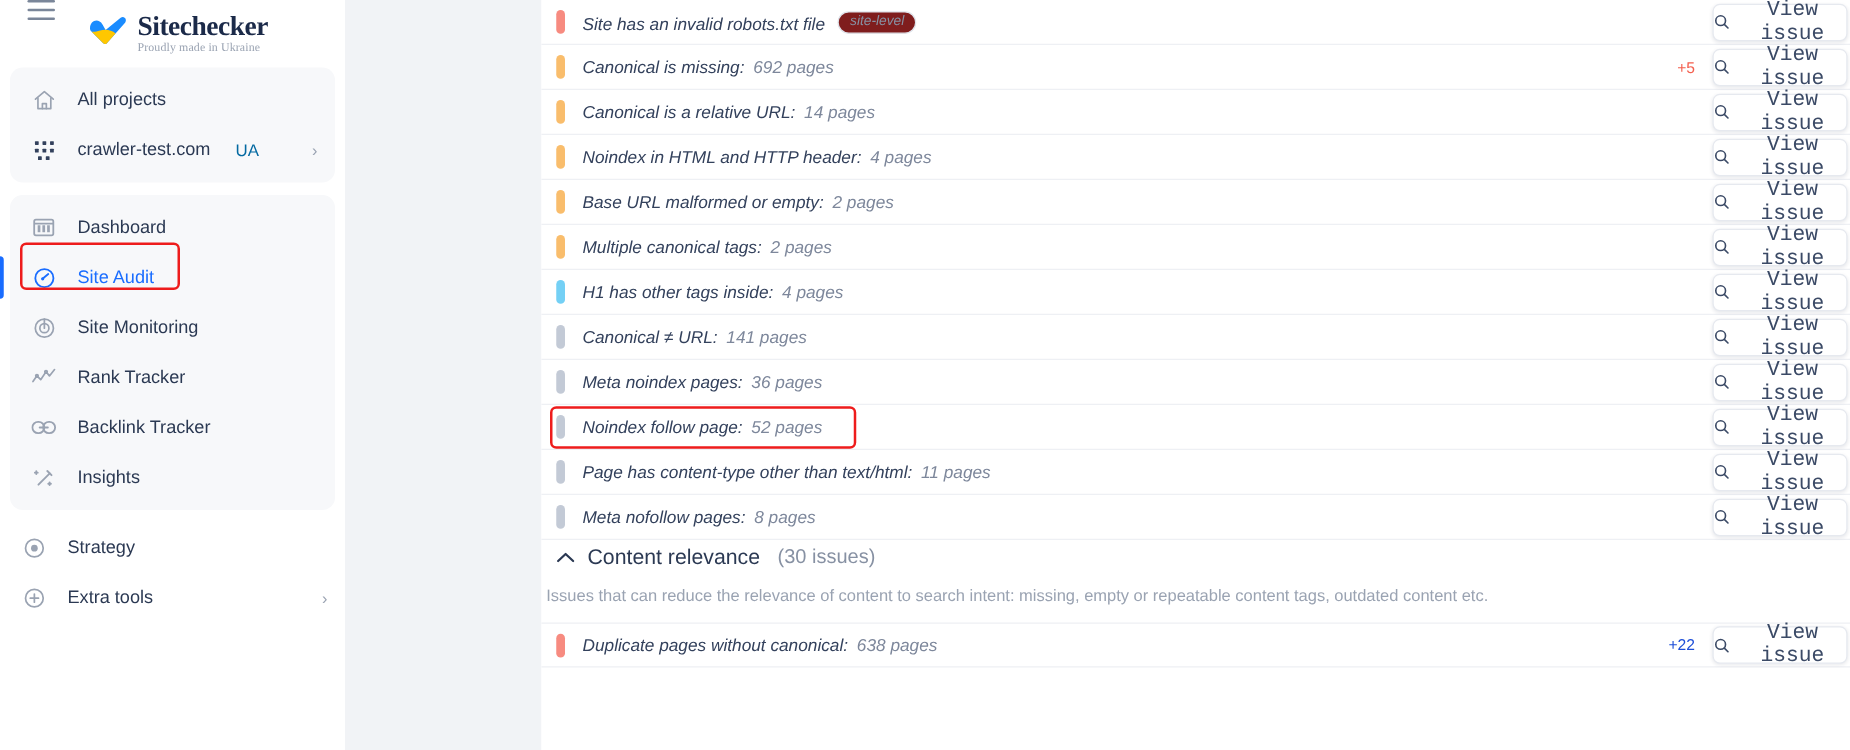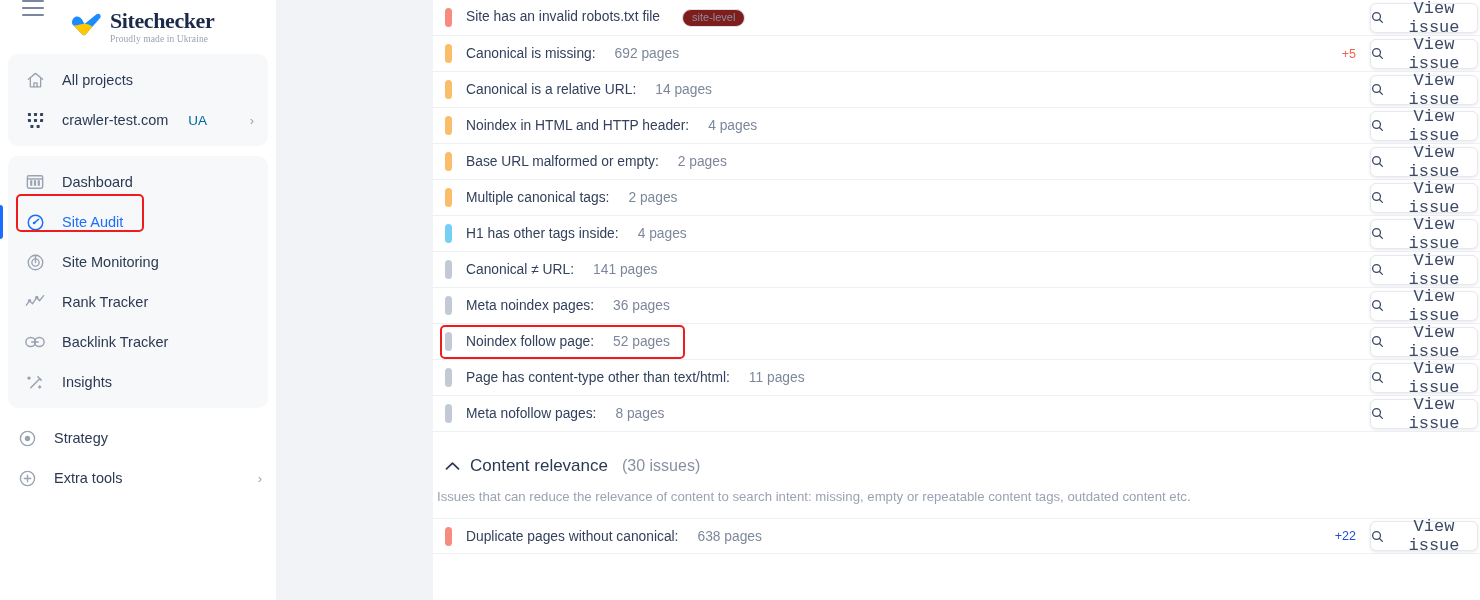--- a/index.html
+++ b/index.html
@@ -74,21 +74,21 @@
   .row {
     display: flex; align-items: center;
     height: 36px; padding-left: 12px; padding-right: 0;
     border-bottom: 1px solid #eef0f4;
     position: relative;
   }
   .sev {
     width: 7px; height: 19px; border-radius: 4px; flex: 0 0 7px; margin-right: 14px;
   }
   .row-text { font-size: 13.8px; color: #33415c; white-space: nowrap; display: flex;
-              align-items: flex-start; gap: 12px; }
+              align-items: flex-end; gap: 0; font-style: italic; }
   .row-title { color: #33415c; }
   .row-count { color: #7d879b; margin-left: 7px; }
   .badge-site {
     margin-left: 10px; font-size: 11px; color: #8791a3;
     border: 1px solid #dfe3ea; border-radius: 11px; padding: 2.5px 9px;
     background: #7f1d1d; line-height: 1;
   }
   .row-delta {
     margin-left: auto; font-size: 12.5px; color: #f4604f; padding-right: 14px;
   }
@@ -105,21 +105,21 @@
     display: flex; align-items: center; gap: 7px;
     height: 38px; padding-left: 12px; font-size: 13.5px; color: #7d879b;
     cursor: pointer;
   }
   .caret-dn { width: 0; height: 0; border-left: 4px solid transparent;
               border-right: 4px solid transparent; border-top: 5px solid #9aa3b2;
               margin-left: 2px; }
 
   .section-head {
     display: flex; align-items: center; gap: 10px;
-    padding-left: 12px; margin-top: 24px; cursor: pointer;
+    padding-left: 12px; margin-top: 4px; cursor: pointer;
   }
   .sec-title { font-size: 17px; color: #2b3953; font-weight: 400; }
   .sec-count { font-size: 16px; color: #8791a3; margin-left: 4px; }
   .sec-desc {
     padding-left: 4px; margin-top: 13px; font-size: 13.2px; color: #9aa3b2;
   }
   .sec-rows { margin-top: 14px; }
   .chev-up { color: #2b3953; }
 </style>
 </head>

